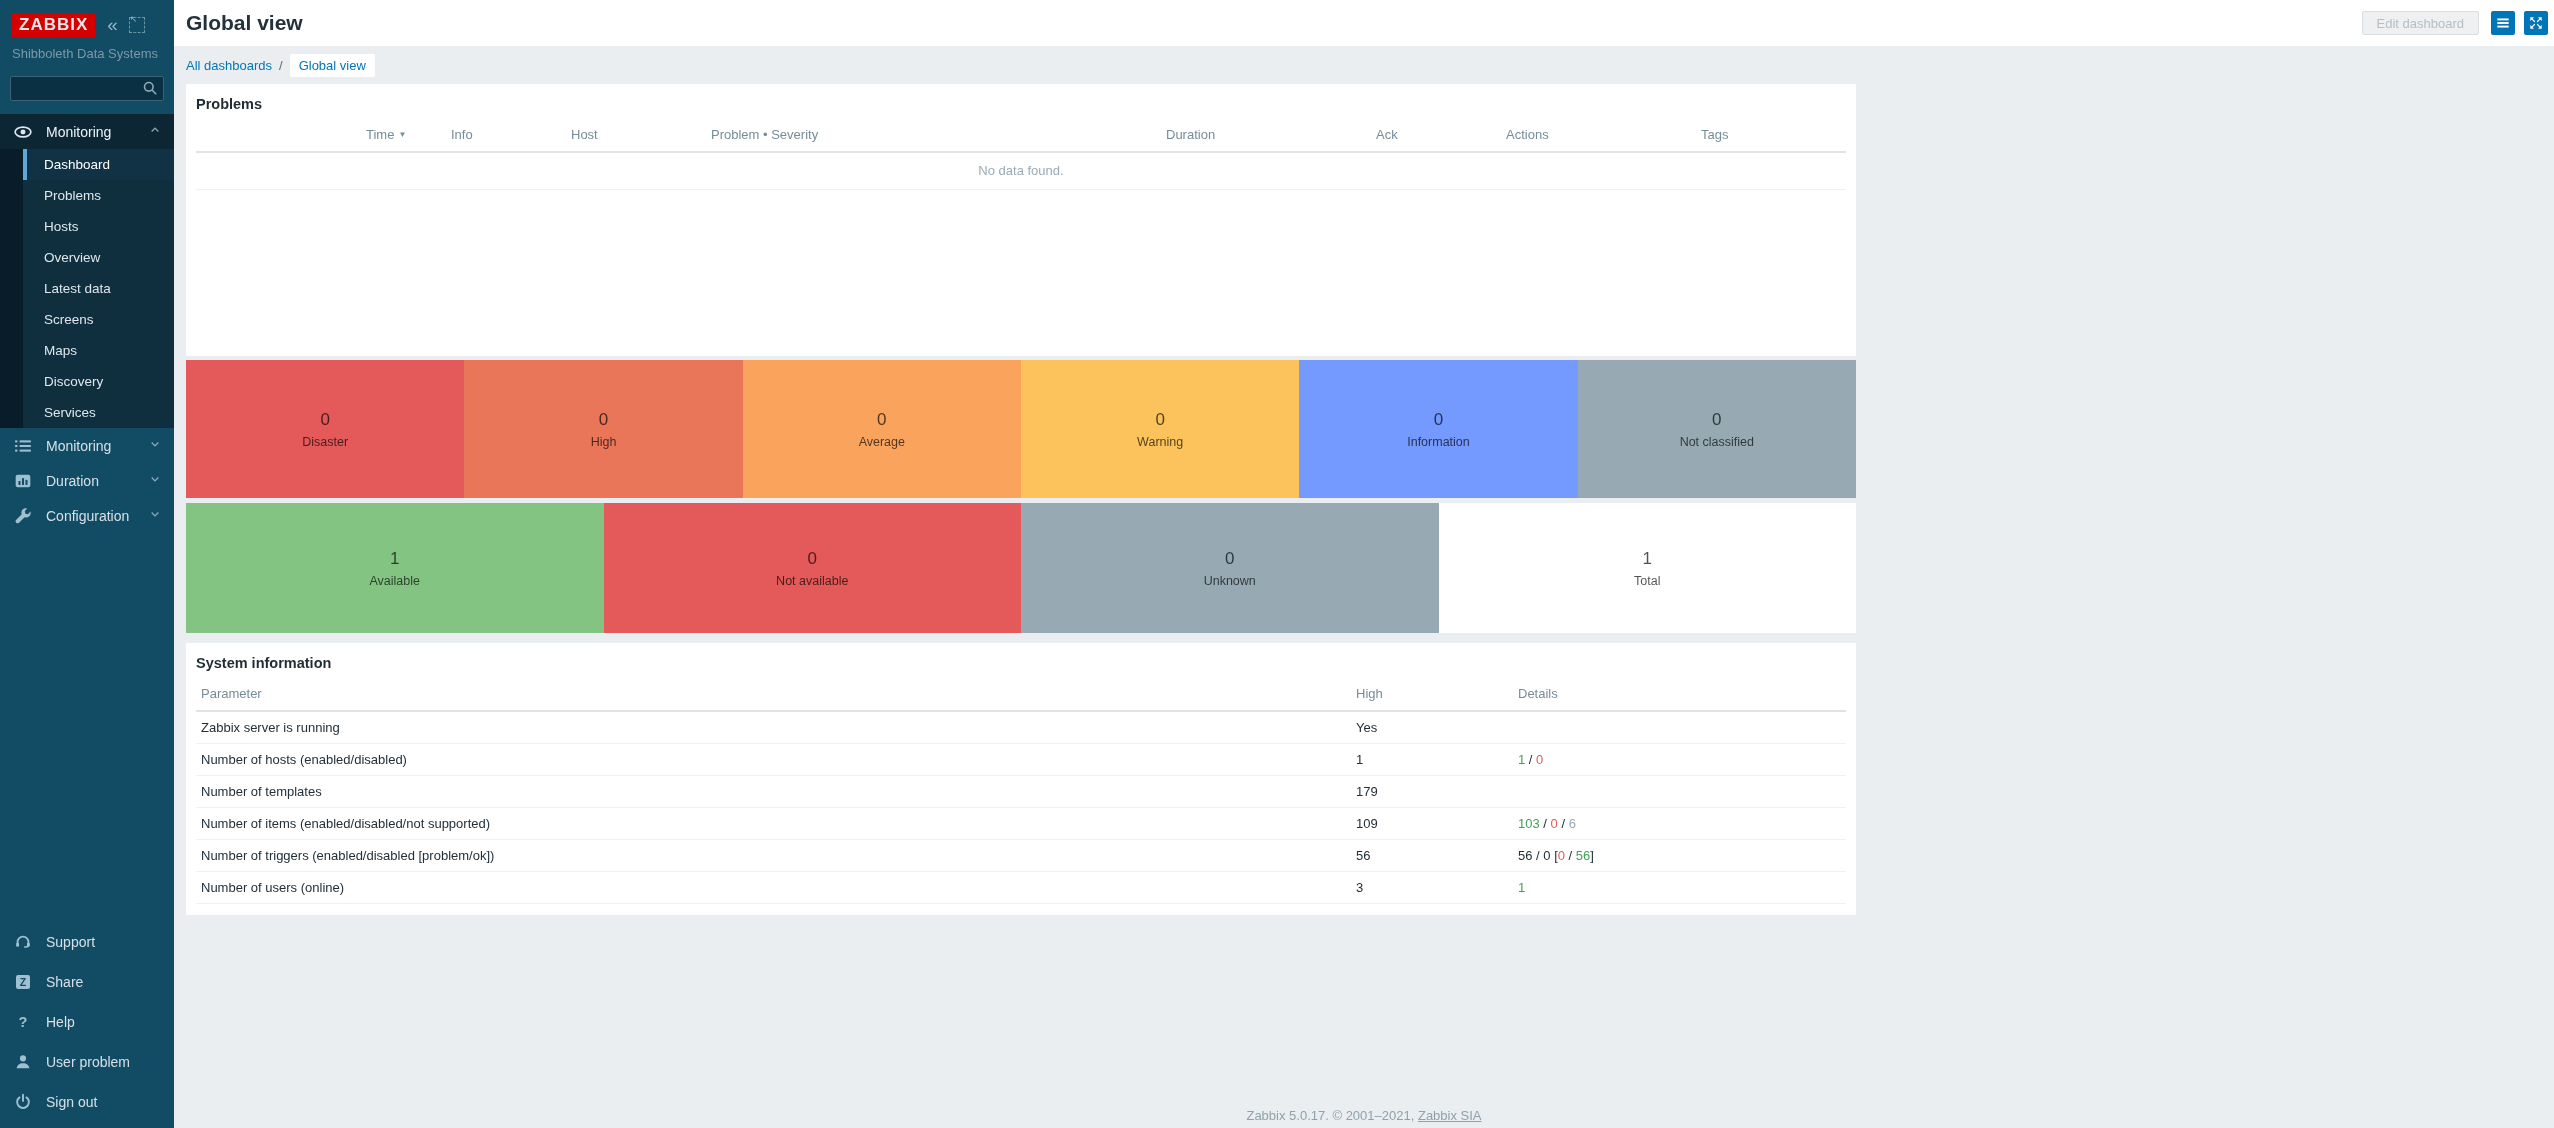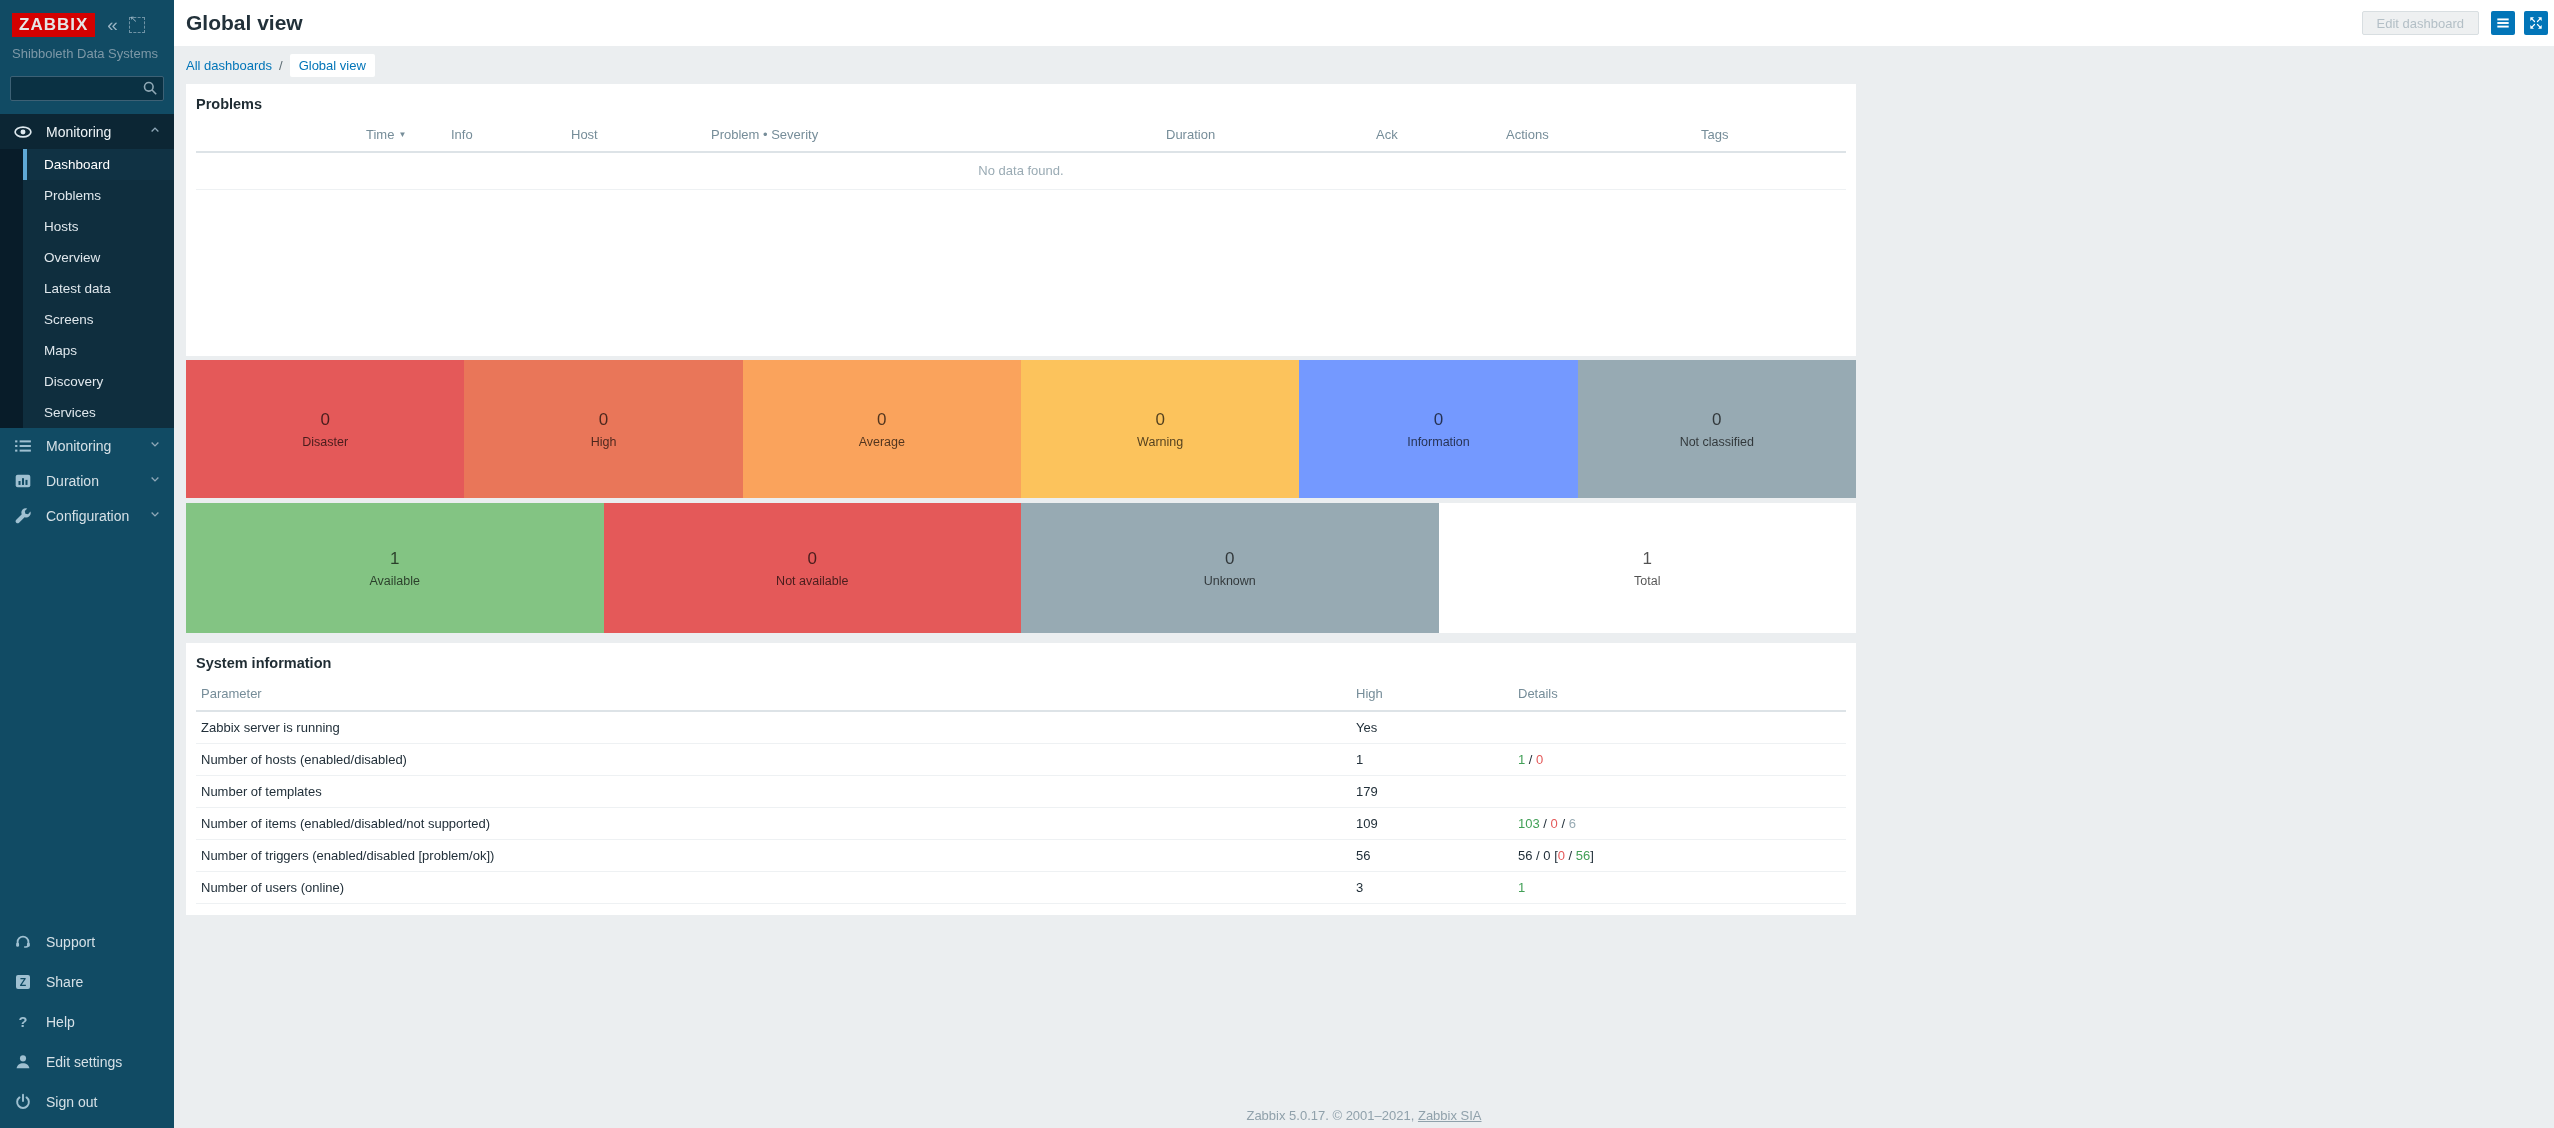--- a/index.html
+++ b/index.html
@@ -267,21 +267,21 @@
    </div>
       <div class="menu-row2">
      <span class="iconcol">
           <span class="icon ">
             <svg width="18" height="18" viewBox="0 0 16 16" fill="currentColor">
               <circle cx="8" cy="4.8" r="2.7"></circle>
               <path d="M2.3 13.6c.4-3 2.8-4.6 5.7-4.6s5.3 1.6 5.7 4.6z"></path>
             </svg>
           </span>
         </span>
-     <span class="mlabel">Edit settings</span>
+     <span class="mlabel">User problem</span>
    </div>
       <div class="menu-row2">
      <span class="iconcol">
           <span class="icon ">
             <svg width="18" height="18" viewBox="0 0 16 16" fill="none" stroke="currentColor" stroke-width="1.7" stroke-linecap="round">
               <path d="M8 1.6v5.6"></path>
               <path d="M4.9 3.9a5.2 5.2 0 1 0 6.2 0"></path>
             </svg>
           </span>
         </span>

